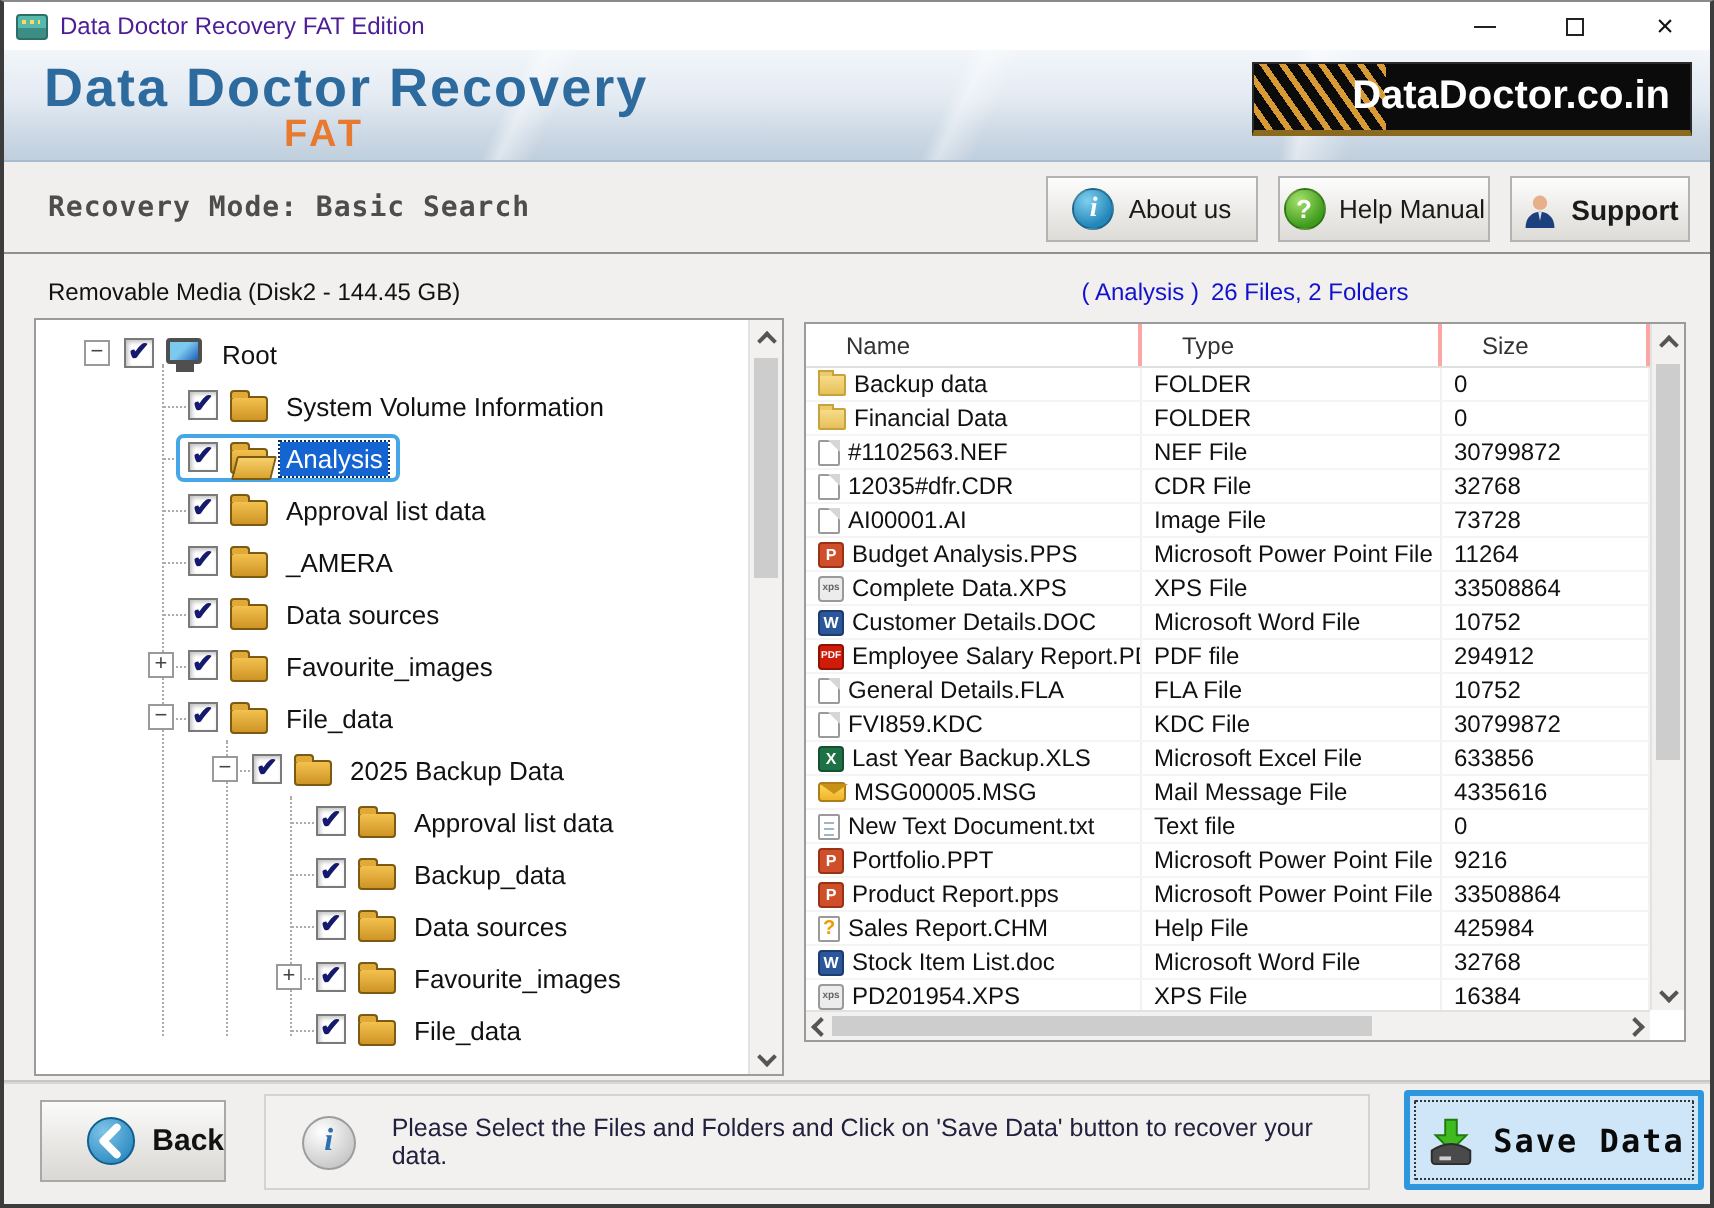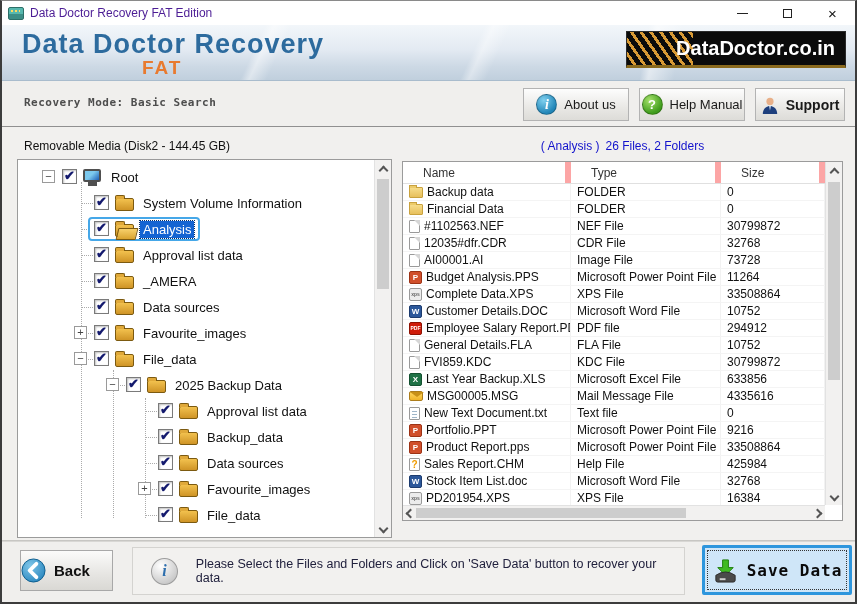--- a/index.html
+++ b/index.html
@@ -37,21 +37,21 @@
       border:1px solid #2a2a2a; border-bottom:3px solid #8a6a1e; display:flex; align-items:center; justify-content:flex-end;
       padding-right:10px;margin-left:40px; }
   .sitebadge::before { content:""; position:absolute; left:0; top:0; bottom:0; width:66px;
       background:repeating-linear-gradient(55deg,#0b0b0b 0 5px, #d89a35 5px 8px); }
   .site-text { font-size:20px; font-weight:bold; color:#ffffff; position:relative; }
 
   
   .toolbar { position:absolute; top:80px; left:0; right:0; height:46px; background:#f0efed;
       border-bottom:1px solid #909090; box-shadow:0 1px 0 #ffffff; }
   .recovery-mode { position:absolute; left:22px; top:15px; font-family:"DejaVu Sans Mono",monospace;
-      font-size:11px; font-weight:bold; color:#4d4d4d; letter-spacing:0.5px; }
+      font-size:14px; font-weight:bold; color:#4d4d4d; letter-spacing:0.5px; }
   .tbtn { position:absolute; top:7px; height:33px; background:linear-gradient(180deg,#fdfdfd,#e9e8e5 60%,#dddcd8);
       border:1px solid #b3b3b3; display:flex; align-items:center; justify-content:center; gap:7px;
       font-size:13px; color:#1a1a1a; cursor:default; }
   .tb-doc { width:14px; height:17px; background:linear-gradient(180deg,#ffe06a,#eeb93c); border:1px solid #a5791c;
       border-radius:2px 5px 2px 2px; position:relative; }
   .tb-doc::before { content:""; position:absolute; left:2px; top:3px; width:8px; height:7px;
       background:repeating-linear-gradient(180deg,#9a7420 0 1px, transparent 1px 3px); }
   .tb-doc::after { content:"↓"; position:absolute; right:-5px; bottom:-4px; width:11px; height:11px; border-radius:50%;
       background:radial-gradient(circle at 35% 30%,#8ed45e,#2e8f12); color:#fff; font-size:8px; font-weight:bold;
       display:flex; align-items:center; justify-content:center; border:1px solid #1d6d08; }
@@ -105,21 +105,21 @@
   .hscroll .thumb { position:absolute; top:2px; bottom:2px; background:#cdcdcd; }
   .sb-arrow { position:absolute; width:7px; height:7px; border-top:2px solid #555; border-right:2px solid #555; }
   .arr-up { left:5px; transform:rotate(-45deg); }
   .arr-down { left:5px; transform:rotate(135deg); }
   .arr-left { top:4px; transform:rotate(-135deg); }
   .arr-right { top:4px; transform:rotate(45deg); }
 
   
   .list-header { position:absolute; left:0; top:0; right:17px; height:22px; background:#fff; border-bottom:1px solid #e0e0e0;
       display:flex; font-size:12px; color:#333; align-items:center; }
-  .hcell { height:100%; display:flex; align-items:center; padding-left:20px; border-right:6px solid #fca5a5; }
+  .hcell { height:100%; display:flex; align-items:center; padding-left:20px; border-right:2px solid #fca5a5; }
   .list-body { position:absolute; left:0; top:22px; right:17px; bottom:15px; overflow:hidden; }
   .lrow { display:flex; height:17px; align-items:center; font-size:12px; color:#111; border-bottom:1px solid #f4f4f4; }
   .lcell { height:100%; display:flex; align-items:center; padding-left:6px; border-right:1px solid #f2f2f2; white-space:nowrap; overflow:hidden; gap:4px; }
   .c-name { width:168px; } .c-type { width:150px; } .c-size { flex:1; }
 
   .fi { width:13px; height:13px; display:inline-flex; align-items:center; justify-content:center;
       font-size:8px; font-weight:bold; color:#fff; border-radius:2px; flex:none; position:relative; }
   .fi-folder { width:14px; height:11px; background:linear-gradient(#f6dc8a,#e7c05c); border:1px solid #c9a23e; border-radius:1px; }
   .fi-folder::before { content:""; position:absolute; top:-3px; left:-1px; width:6px; height:2px; background:#eccb6a; border:1px solid #c9a23e; border-bottom:none; }
   .fi-file,.fi-text,.fi-help { width:11px; height:13px; background:#fff; border:1px solid #9a9a9a; border-radius:1px; }
@@ -133,21 +133,21 @@
   .fi-pdf { background:#cf1c0a; border:1px solid #8e1203; font-size:5px; } .fi-pdf::after { content:"PDF"; }
   .fi-mail { width:14px; height:10px; background:linear-gradient(#ffd75e,#f0b429); border:1px solid #ad7d1b; }
   .fi-mail::after { content:""; position:absolute; top:0; left:0; border:5px solid transparent; border-top:5px solid #c89016; border-width:5px 7px 0 7px; }
   .fi-xps { background:#ececec; border:1px solid #9a9a9a; color:#666; font-size:5px; } .fi-xps::after { content:"xps"; }
 
   
   .footer { position:absolute; left:0; right:0; top:540px; height:64px; background:#f0efed; border-top:1px solid #d8d7d4;
       box-shadow:0 -1px 0 #c7c6c3; }
   .back-btn { position:absolute; left:18px; top:8px; width:93px; height:41px;
       background:linear-gradient(180deg,#fbfbfa,#e6e5e2 60%,#d9d8d4); border:1px solid #a8a8a8;
-      display:flex; align-items:center; justify-content:flex-start; gap:8px; font-size:15px; font-weight:bold; color:#111; }
+      display:flex; align-items:center; justify-content:flex-end; gap:8px; font-size:15px; font-weight:bold; color:#111; }
   .infobox { position:absolute; left:130px; top:5px; width:553px; height:48px; border:1px solid #d4d3d0;
       background:#f2f1ef; display:flex; align-items:center; gap:18px; padding-left:18px; }
   .info-circ { width:27px; height:27px; border-radius:50%; border:1px solid #9d9d9d;
       background:radial-gradient(circle at 35% 28%,#ffffff,#c2c2c2 85%); display:flex; align-items:center; justify-content:center;
       font-family:"Liberation Serif",serif; font-style:italic; font-weight:bold; font-size:16px; color:#2e6fae; }
   .info-circ::after { content:"i"; }
   .info-text { font-size:12.5px; color:#21213d; }
   .save-btn { position:absolute; left:700px; top:3px; width:150px; height:50px; background:#cfe6f8;
       border:3px solid #2e96dd; border-radius:2px; display:flex; align-items:center; justify-content:center; gap:8px; }
   .save-btn::before { content:""; position:absolute; inset:2px; border:1px dotted #333; border-radius:1px; }

